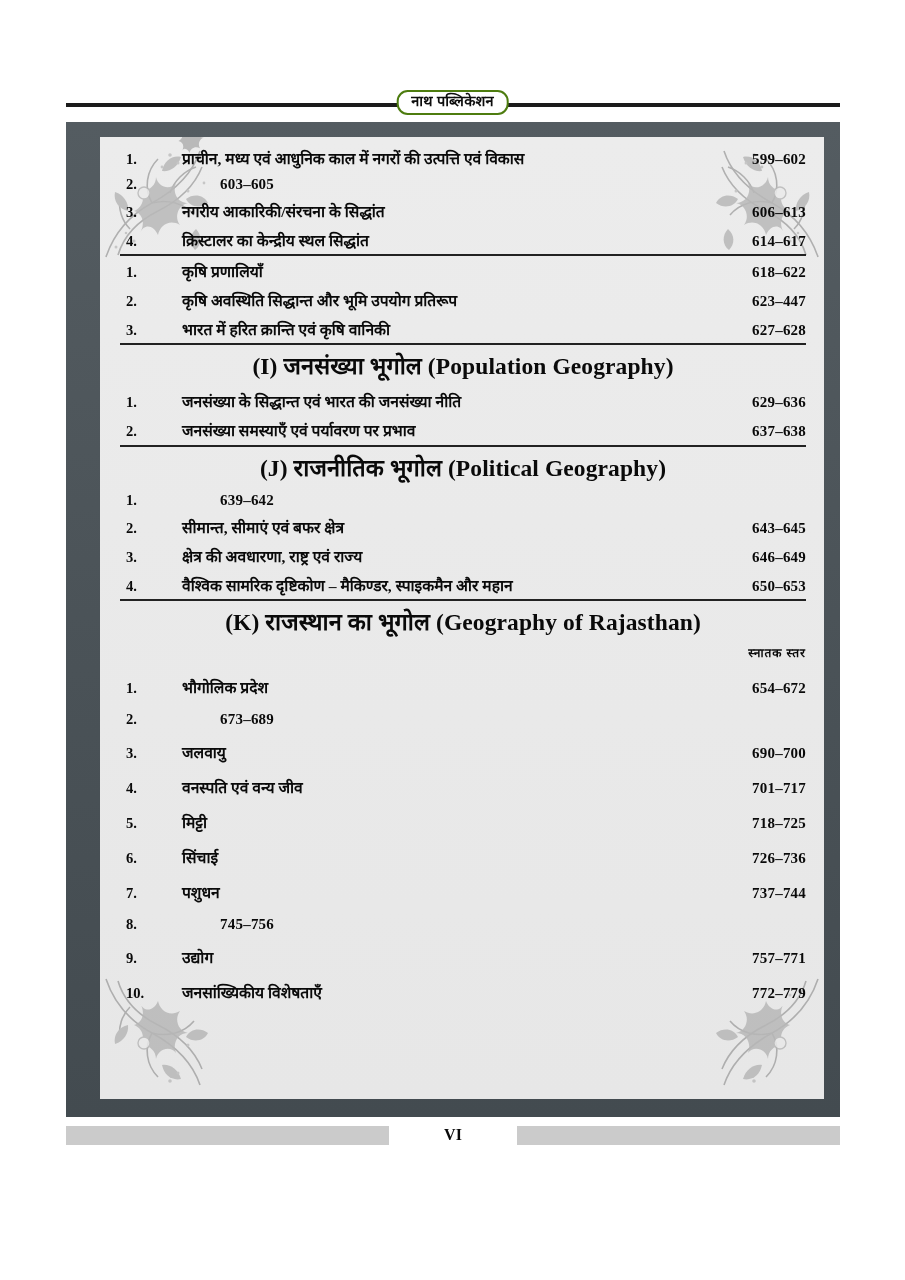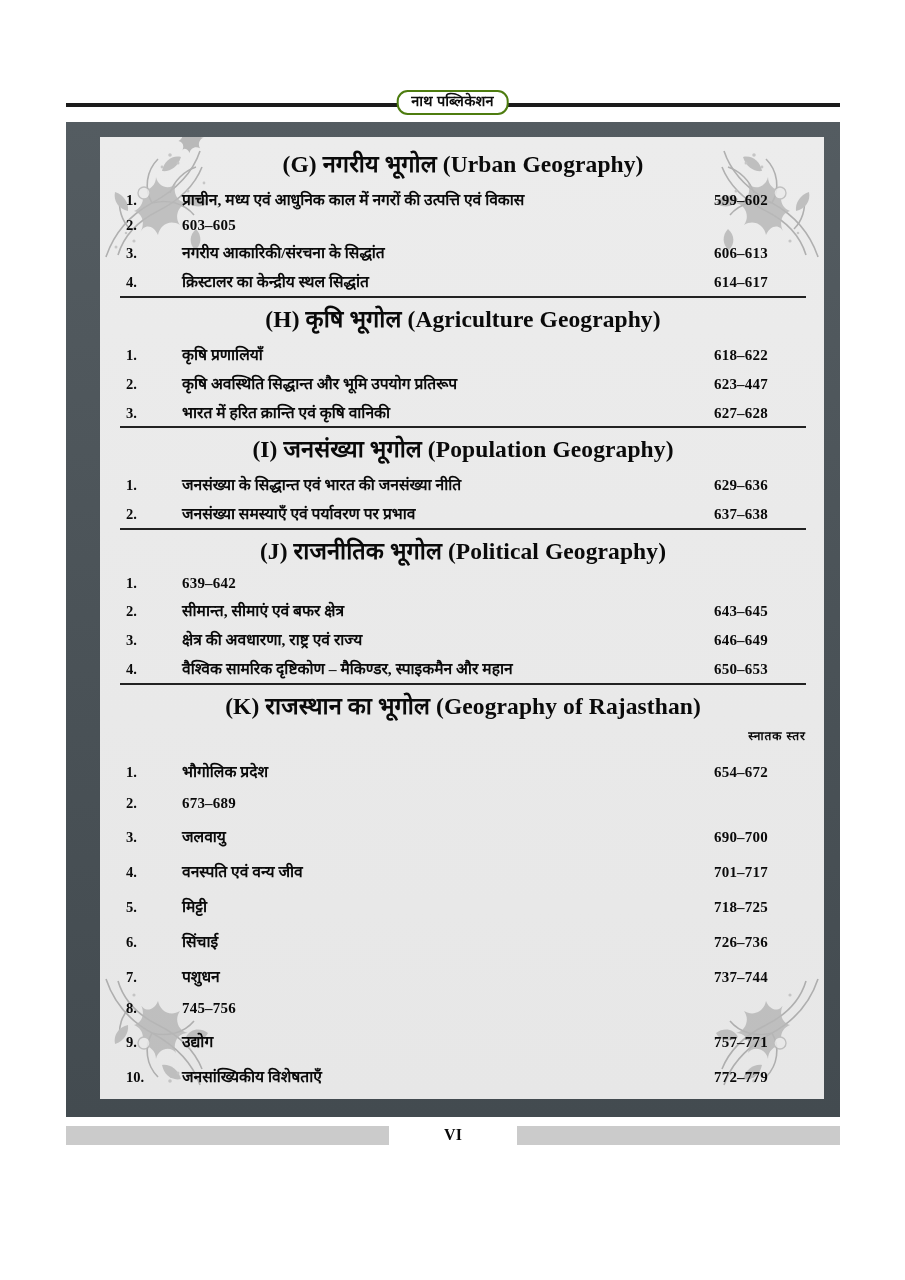--- a/index.html
+++ b/index.html
@@ -126,20 +126,21 @@
     padding-left: 6px;
     box-sizing: border-box;
   }
   .entry-title {
     flex: 1 1 auto;
     font-weight: bold;
     padding-right: 12px;
   }
   .entry-pages {
     flex: 0 0 92px;
+    text-align: right;
     font-weight: bold;
     font-size: 15px;
     letter-spacing: .2px;
   }
 
   .sec-urban   .entry { padding: 3.5px 0; }
   .sec-rajasthan .entry { padding: 6.5px 0; }
 
   
   .footer {
@@ -288,21 +289,20 @@
         </g>
         <g fill="#b0b0b0">
           <circle cx="70" cy="18" r="1.8"></circle>
             <circle cx="34" cy="104" r="1.6"></circle>
         </g>
       </svg>
     </div>
 
     <div class="toc" id="toc-root">
         <div class="section sec-urban">
-          <div class="section-title">(G) नगरीय भूगोल (Urban Geography)</div>
           <div class="entry">
             <span class="entry-num">1.</span>
             <span class="entry-title">प्राचीन, मध्य एवं आधुनिक काल में नगरों की उत्पत्ति एवं विकास</span>
             <span class="entry-pages">599–602</span>
           </div>
           <div class="entry">
             <span class="entry-num">2.</span>
             <span class="entry-pages">603–605</span>
           </div>
           <div class="entry">
@@ -310,21 +310,20 @@
             <span class="entry-title">नगरीय आकारिकी/संरचना के सिद्धांत</span>
             <span class="entry-pages">606–613</span>
           </div>
           <div class="entry">
             <span class="entry-num">4.</span>
             <span class="entry-title">क्रिस्टालर का केन्द्रीय स्थल सिद्धांत</span>
             <span class="entry-pages">614–617</span>
           </div>
         </div>
         <div class="section">
-          <div class="section-title">(H) कृषि भूगोल (Agriculture Geography)</div>
           <div class="entry">
             <span class="entry-num">1.</span>
             <span class="entry-title">कृषि प्रणालियाँ</span>
             <span class="entry-pages">618–622</span>
           </div>
           <div class="entry">
             <span class="entry-num">2.</span>
             <span class="entry-title">कृषि अवस्थिति सिद्धान्त और भूमि उपयोग प्रतिरूप</span>
             <span class="entry-pages">623–447</span>
           </div>

